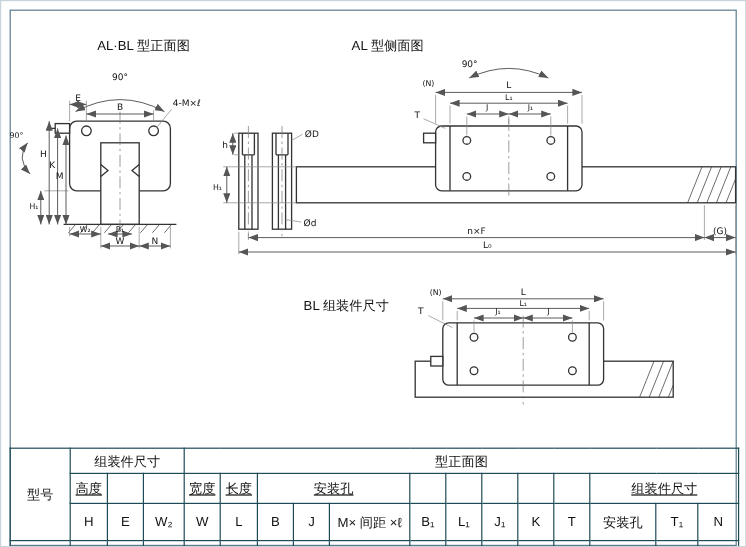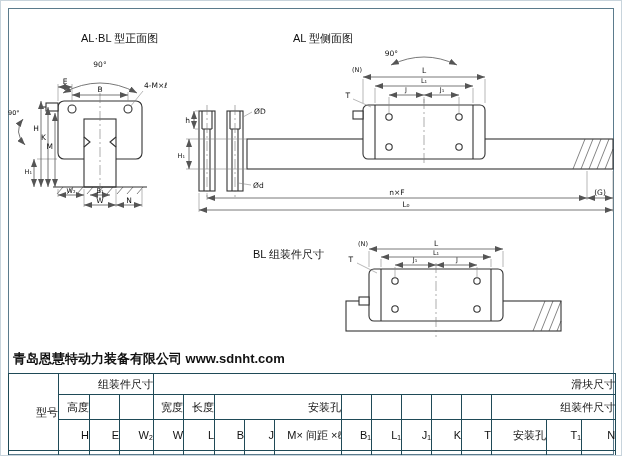--- a/index.html
+++ b/index.html
@@ -13,24 +13,24 @@
   #drawing{position:absolute;left:0;top:0;}
   svg .main{stroke:#333;stroke-width:1.1;fill:none;}
   svg .cl{stroke:#777;stroke-width:0.6;fill:none;stroke-dasharray:10 3 2 3;}
   svg .ext{stroke:#888;stroke-width:0.6;fill:none;}
   svg .dim{stroke:#555;stroke-width:0.8;fill:none;
            marker-start:url(#aS);marker-end:url(#aE);}
   svg text{font-family:"DejaVu Sans",sans-serif;font-size:7.5px;fill:#111;stroke:none;}
   svg text.sm{font-size:6.5px;}
   #spec{position:absolute;left:7px;top:372px;width:608px;border-collapse:collapse;
         table-layout:fixed;font-size:11px;}
-  #spec th,#spec td{border:1px solid #1f4a57;text-align:right;vertical-align:middle;
+  #spec th,#spec td{border:1px solid #1f4a57;text-align:center;vertical-align:middle;
         padding:0;font-weight:normal;color:#111;overflow:hidden;white-space:nowrap;}
   #spec tr.r1 td,#spec tr.r1 th{height:20px;}
-  #spec tr.r2 td,#spec tr.r2 th{height:24px;}
+  #spec tr.r2 td,#spec tr.r2 th{height:24px;text-decoration:underline;}
   #spec tr.r3 td,#spec tr.r3 th{height:30px;}
   #spec tr.r4 td{height:12px;}
 </style>
 </head>
 <body>
 
 <div id="page">
   <div id="frame"></div>
 
   <div class="dtitle" style="left:80px;top:30px;">AL·BL 型正面图</div>
@@ -187,21 +187,20 @@
         <text x="362" y="245" text-anchor="middle" class="sm">(N)</text>
         <text x="352" y="261" text-anchor="end">T</text>
         <text x="435" y="245" text-anchor="middle">L</text>
         <text x="435" y="254" text-anchor="middle" class="sm">L₁</text>
         <text x="414" y="261" text-anchor="middle" class="sm">J₁</text>
         <text x="456" y="261" text-anchor="middle" class="sm">J</text>
       </g>
     </g>
   </svg>
 
-  <div id="company">青岛恩慧特动力装备有限公司 www.sdnht.com</div>
 
   <table id="spec">
     <colgroup>
       <col style="width:50px">
         <col style="width:31px">
         <col style="width:30px">
       <col style="width:34px">
         <col style="width:30px">
         <col style="width:31px">
       <col style="width:30px">
@@ -213,21 +212,21 @@
       <col style="width:30px">
         <col style="width:30px">
         <col style="width:55px">
       <col style="width:35px">
         <col style="width:34px">
     </colgroup>
     <tbody>
         <tr class="r1">
       <th rowspan="3">型号</th>
       <th colspan="3">组装件尺寸</th>
-      <th colspan="13">滑块尺寸</th>
+      <th colspan="13">型正面图</th>
     </tr>
     <tr class="r2">
       <th>高度</th>
       <th></th>
       <th></th>
       <th>宽度</th>
       <th>长度</th>
       <th colspan="3">安装孔</th>
       <th></th>
       <th></th>

